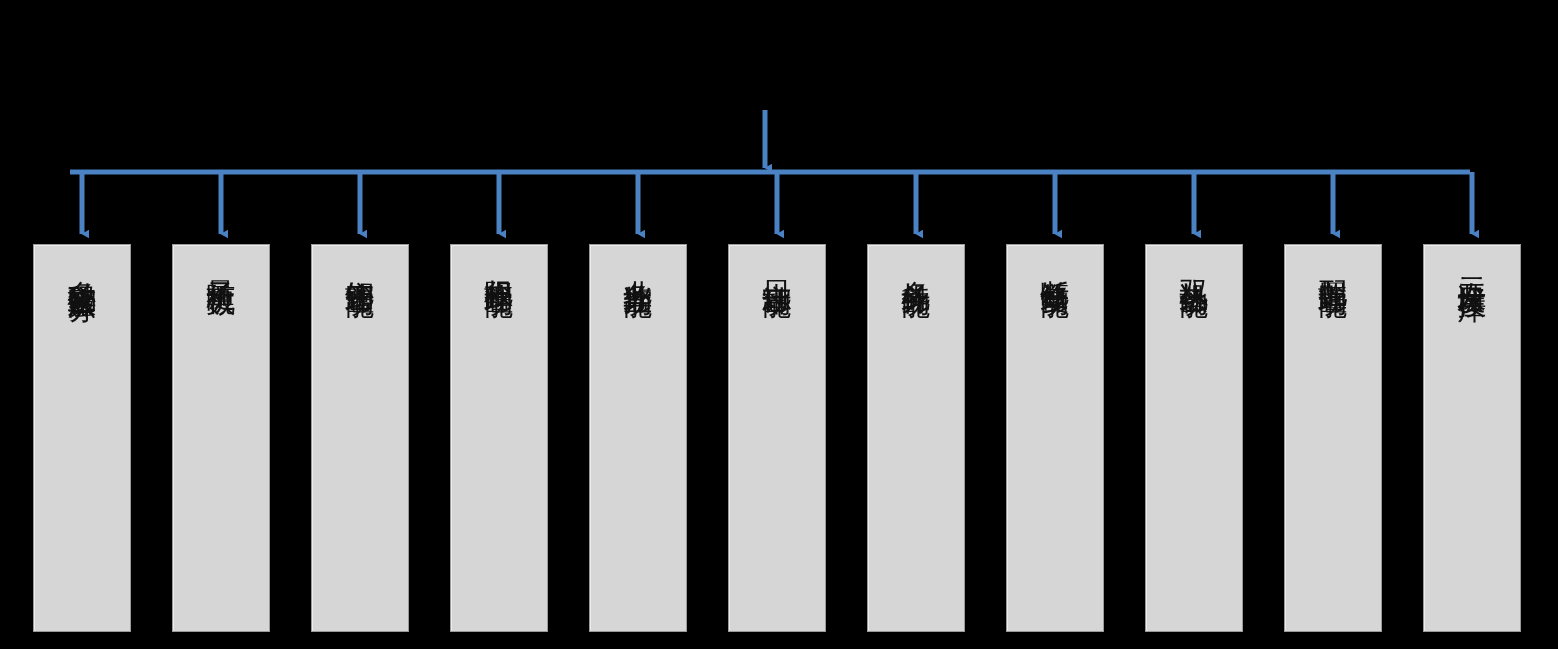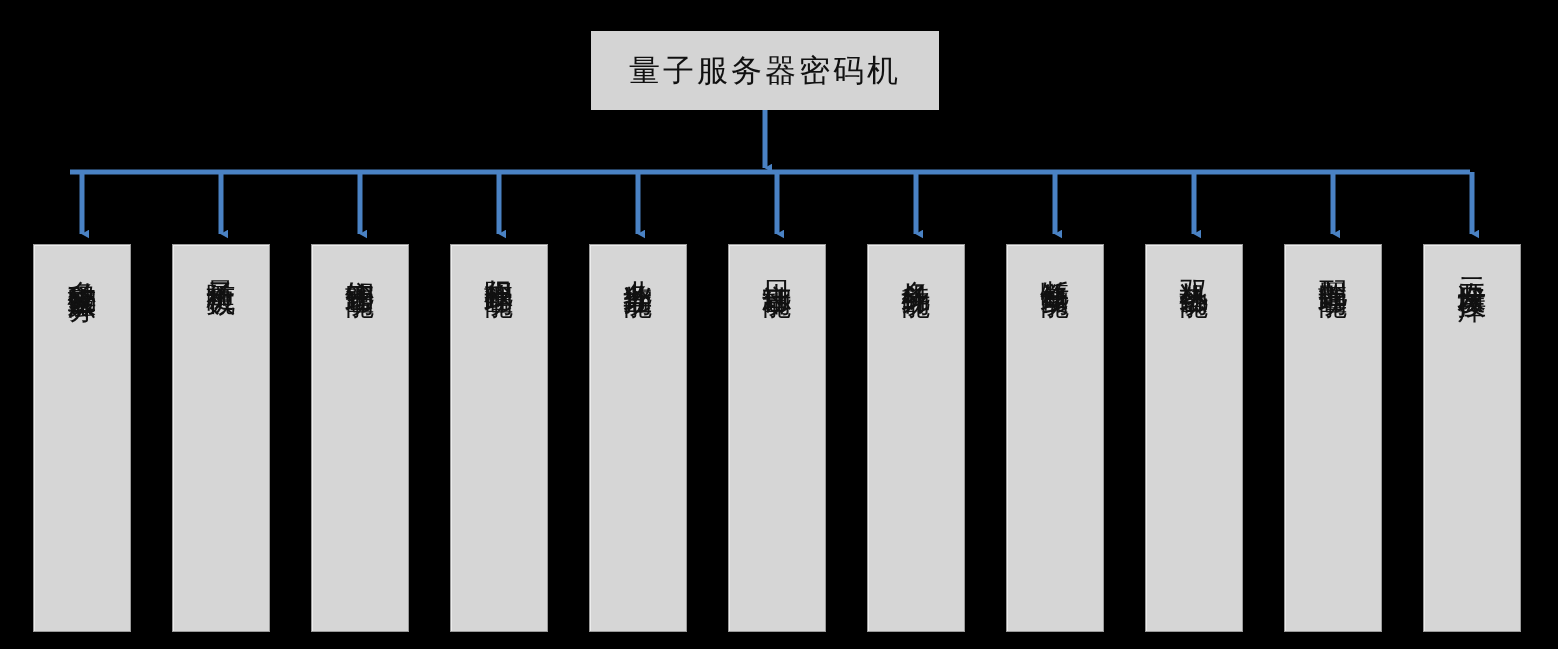--- a/index.html
+++ b/index.html
@@ -87,23 +87,20 @@
         <line x1="638" y1="172" x2="638" y2="234" stroke="#4a82c4" stroke-width="5" marker-end="url(#arrowhead)"></line>
         <line x1="777" y1="172" x2="777" y2="234" stroke="#4a82c4" stroke-width="5" marker-end="url(#arrowhead)"></line>
         <line x1="916" y1="172" x2="916" y2="234" stroke="#4a82c4" stroke-width="5" marker-end="url(#arrowhead)"></line>
         <line x1="1055" y1="172" x2="1055" y2="234" stroke="#4a82c4" stroke-width="5" marker-end="url(#arrowhead)"></line>
         <line x1="1194" y1="172" x2="1194" y2="234" stroke="#4a82c4" stroke-width="5" marker-end="url(#arrowhead)"></line>
         <line x1="1333" y1="172" x2="1333" y2="234" stroke="#4a82c4" stroke-width="5" marker-end="url(#arrowhead)"></line>
         <line x1="1472" y1="172" x2="1472" y2="234" stroke="#4a82c4" stroke-width="5" marker-end="url(#arrowhead)"></line>
       </g>
   </svg>
 
-  <div class="node root" id="root-node" style="left: 591px; top: 31px; width: 348px; height: 79px; background: rgb(212, 212, 212);">
-    <span class="node-label">量子服务器密码机</span>
-  </div>
 
   <div id="leaf-container">
       <div class="node leaf" style="left: 33px; top: 244px; width: 98px; height: 388px; background: rgb(214, 214, 214); border-color: rgb(154, 154, 154);">
         <span class="node-label">多种密码算法服务</span>
       </div>
       <div class="node leaf" style="left: 172px; top: 244px; width: 98px; height: 388px; background: rgb(214, 214, 214); border-color: rgb(154, 154, 154);">
         <span class="node-label">量子随机数</span>
       </div>
       <div class="node leaf" style="left: 311px; top: 244px; width: 98px; height: 388px; background: rgb(214, 214, 214); border-color: rgb(154, 154, 154);">
         <span class="node-label">密钥管理功能</span>

